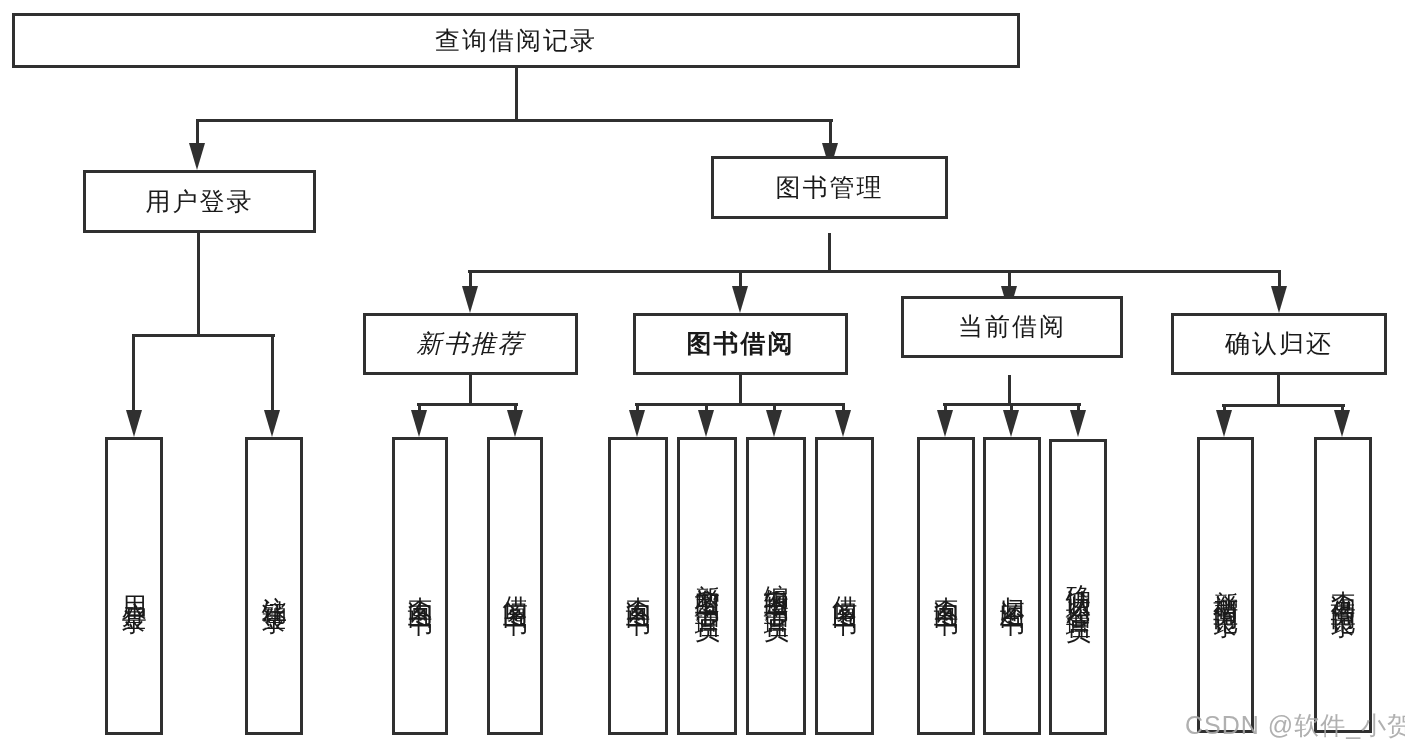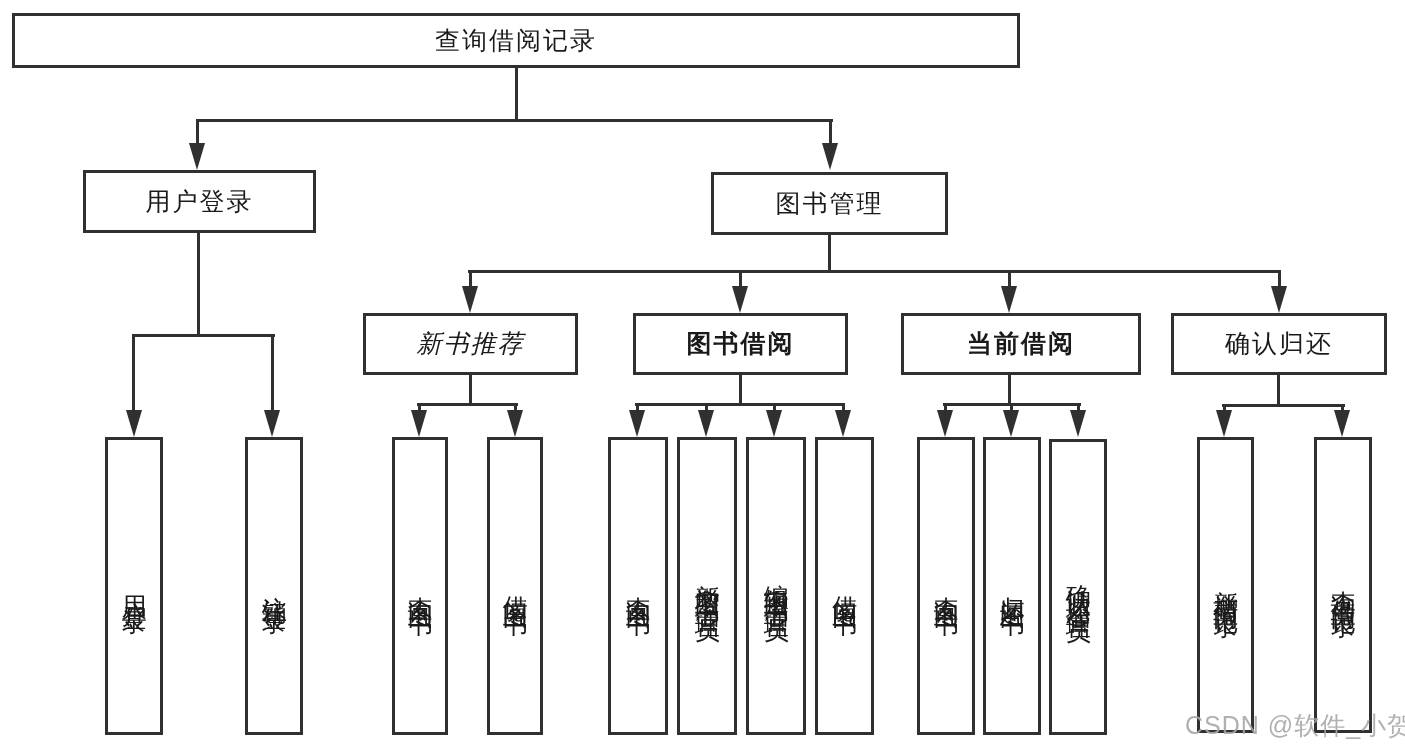--- a/index.html
+++ b/index.html
@@ -23,21 +23,21 @@
   <div class="node" style="left:12px;top:13px;width:1008px;height:55px;">查询借阅记录</div>
 
   <div class="vline" style="left:515px;top:68px;width:3px;height:54px;"></div>
   <div class="hline" style="left:196px;top:119px;width:637px;height:3px;"></div>
   <div class="vline" style="left:196px;top:119px;width:3px;height:27px;"></div>
   <div class="tri" style="left:189px;top:143px;"></div>
   <div class="vline" style="left:829px;top:119px;width:3px;height:27px;"></div>
   <div class="tri" style="left:822px;top:143px;"></div>
 
   <div class="node" style="left:83px;top:170px;width:233px;height:63px;">用户登录</div>
-  <div class="node" style="left:711px;top:172px;width:237px;height:63px;">图书管理</div>
+  <div class="node" style="left:711px;top:156px;width:237px;height:63px;">图书管理</div>
 
   <div class="vline" style="left:197px;top:233px;width:3px;height:104px;"></div>
   <div class="hline" style="left:132px;top:334px;width:143px;height:3px;"></div>
   <div class="vline" style="left:132px;top:334px;width:3px;height:76px;"></div>
   <div class="tri" style="left:126px;top:410px;"></div>
   <div class="vline" style="left:271px;top:334px;width:3px;height:76px;"></div>
   <div class="tri" style="left:264px;top:410px;"></div>
 
   <div class="vline" style="left:828px;top:233px;width:3px;height:40px;"></div>
   <div class="hline" style="left:468px;top:270px;width:813px;height:3px;"></div>
@@ -45,21 +45,21 @@
   <div class="tri" style="left:462px;top:286px;"></div>
   <div class="vline" style="left:739px;top:270px;width:3px;height:16px;"></div>
   <div class="tri" style="left:732px;top:286px;"></div>
   <div class="vline" style="left:1008px;top:270px;width:3px;height:16px;"></div>
   <div class="tri" style="left:1001px;top:286px;"></div>
   <div class="vline" style="left:1278px;top:270px;width:3px;height:16px;"></div>
   <div class="tri" style="left:1271px;top:286px;"></div>
 
   <div class="node" style="left:363px;top:313px;width:215px;height:62px;font-style:italic;">新书推荐</div>
   <div class="node" style="left:633px;top:313px;width:215px;height:62px;font-weight:bold;">图书借阅</div>
-  <div class="node" style="left:901px;top:313px;width:240px;height:62px;font-weight:bold;">当前借阅</div>
+  <div class="node" style="left:901px;top:296px;width:222px;height:62px;">当前借阅</div>
   <div class="node" style="left:1171px;top:313px;width:216px;height:62px;">确认归还</div>
 
   <div class="vline" style="left:469px;top:375px;width:3px;height:31px;"></div>
   <div class="hline" style="left:417px;top:403px;width:101px;height:3px;"></div>
   <div class="vline" style="left:418px;top:403px;width:3px;height:9px;"></div>
   <div class="tri" style="left:411px;top:410px;"></div>
   <div class="vline" style="left:514px;top:403px;width:3px;height:9px;"></div>
   <div class="tri" style="left:507px;top:410px;"></div>
 
   <div class="vline" style="left:739px;top:375px;width:3px;height:31px;"></div>

